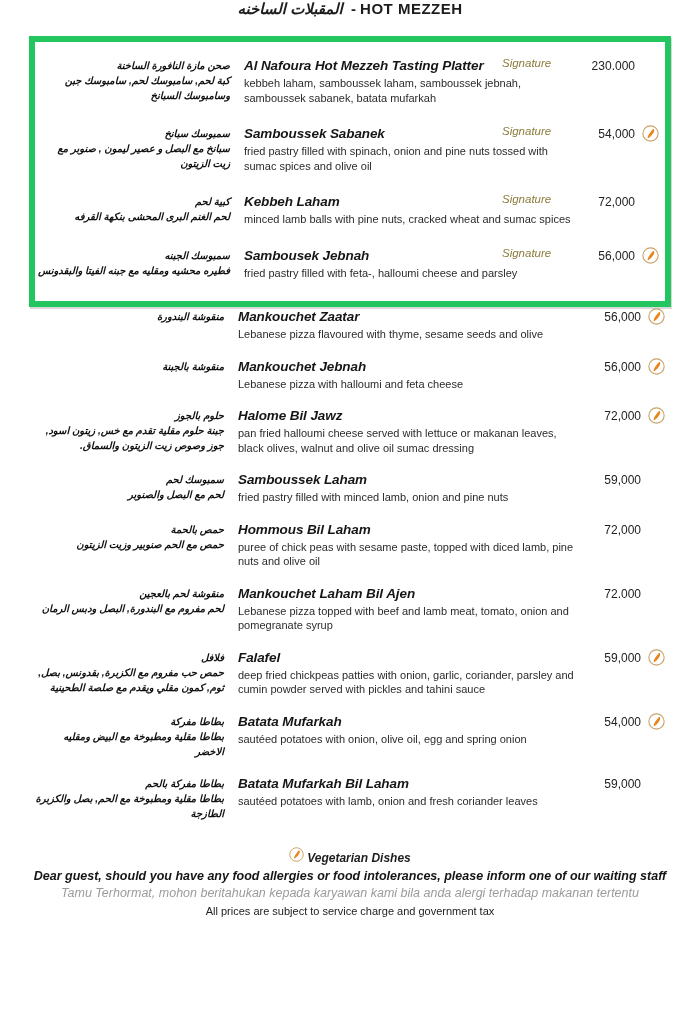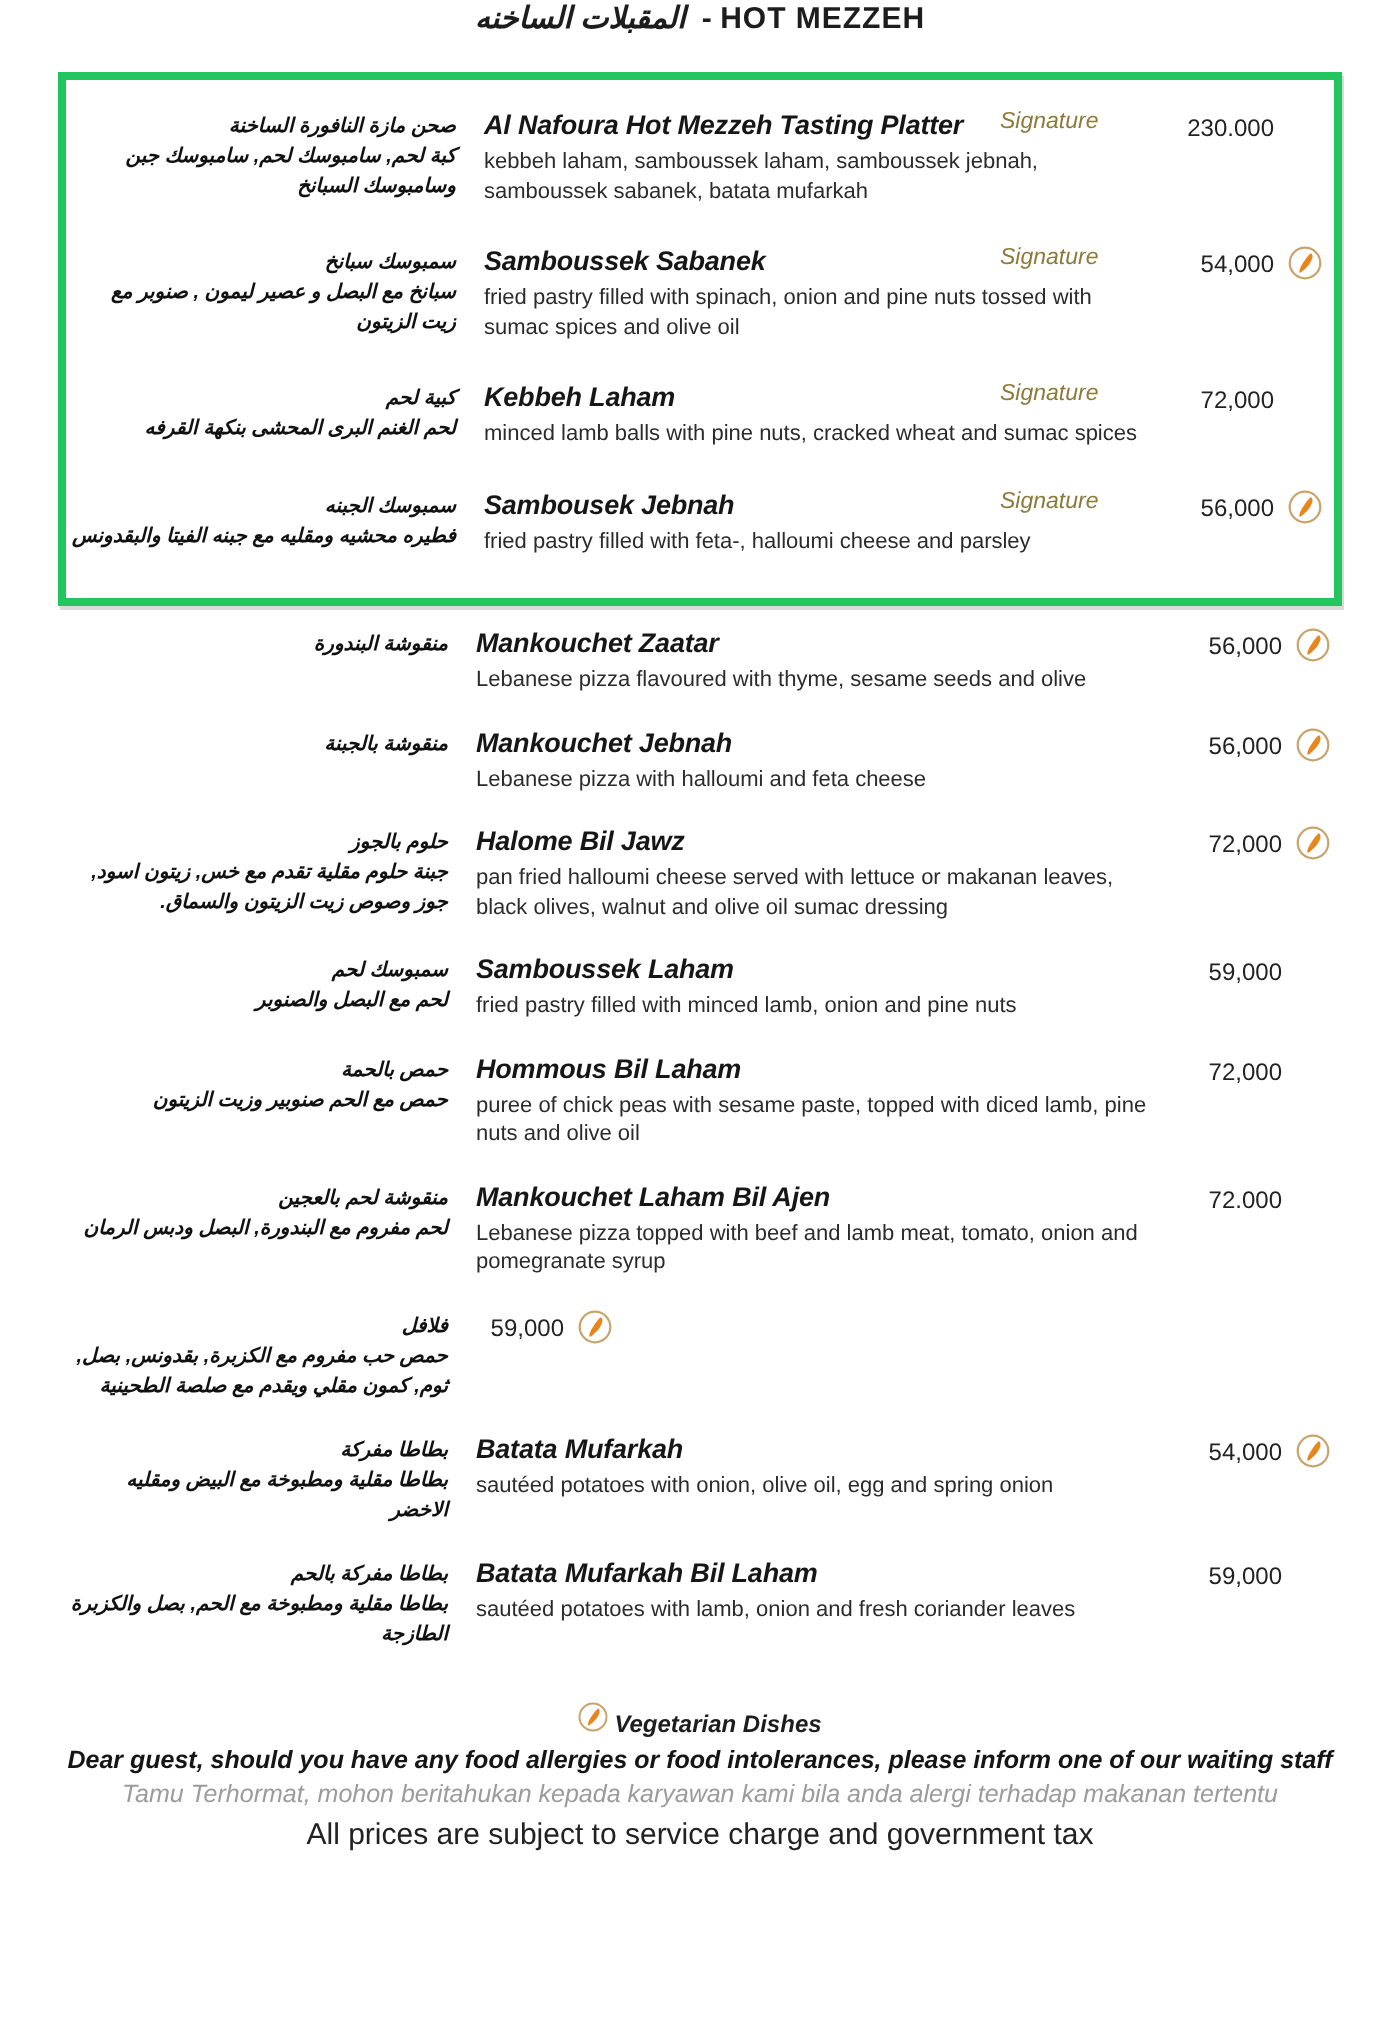--- a/index.html
+++ b/index.html
@@ -28,24 +28,23 @@
   }
   .menu-title .ar-title{
     font-style:italic;
     direction:rtl;
     unicode-bidi:isolate;
     margin-right:4px;
     letter-spacing:0;
   }
   .menu-list{width:642px;margin:0 auto;}
   .sig-box{
-    border:4px solid #22c55e;
+    border:6px solid #22c55e;
     box-shadow:1px 2px 0 rgba(0,0,0,0.15);
     padding:14px 0 2px 0;
-    margin-bottom:10px;
   }
   .row{
     display:flex;
     align-items:flex-start;
     margin-bottom:15px;
   }
   .sig-box .row{margin-bottom:19px;}
   .ar{
     width:195px;
     direction:rtl;
@@ -125,21 +124,21 @@
     color:#151515;
     margin-bottom:3px;
   }
   .allergy-id{
     font-size:12.5px;
     font-style:italic;
     color:var(--muted);
     margin-bottom:5px;
   }
   .tax-note{
-    font-size:15px;
+    font-size:11px;
     color:#222;
   }
 </style>
 </head>
 <body>
 
 <div class="page">
 
   <div class="menu-title">
     <span class="ar-title">المقبلات الساخنه</span>
@@ -312,20 +311,27 @@
       <div class="desc">Lebanese pizza topped with beef and lamb meat, tomato, onion and pomegranate syrup</div>
     </div>
     <div class="price">72.000</div>
     <div class="veg"></div>
   </div>
 
   <div class="row">
     <div class="ar">فلافل
 حمص حب مفروم مع الكزبرة, بقدونس, بصل,
 ثوم, كمون مقلي ويقدم مع صلصة الطحينية</div>
+    <div class="main">
+      <div class="name-row">
+        <span class="name">Falafel</span>
+        
+      </div>
+      <div class="desc">deep fried chickpeas patties with onion, garlic, coriander, parsley and cumin powder served with pickles and tahini sauce</div>
+    </div>
     <div class="price">59,000</div>
     <div class="veg">
             <svg width="17" height="17" viewBox="0 0 20 20">
               <circle cx="10" cy="10" r="9" fill="none" stroke="#c8a36a" stroke-width="1.3"></circle>
               <path d="M13.6 4.3 C15.1 5.6 14.4 8.1 12.5 10.7 C10.9 12.9 8.4 15.2 6.8 15.8 C6.2 14.1 7.9 11.1 9.5 8.9 C11.3 6.4 12.6 4.6 13.6 4.3 Z" fill="#e8861d"></path>
             </svg>
           </div>
   </div>
 
   <div class="row">

